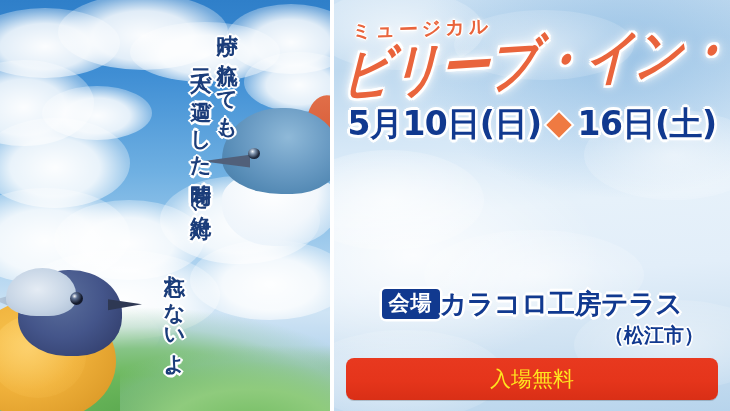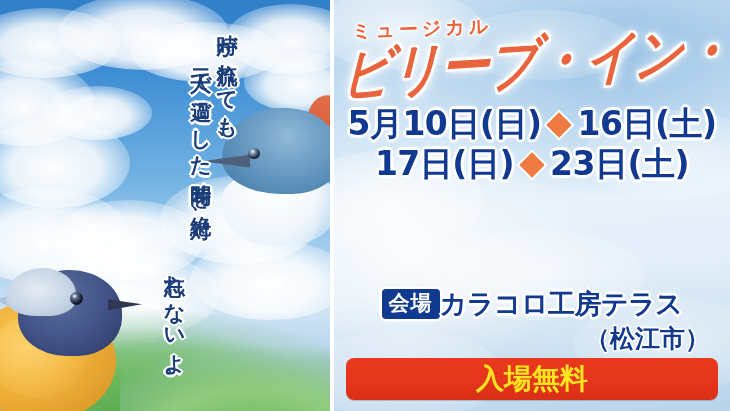--- a/index.html
+++ b/index.html
@@ -288,42 +288,42 @@
     font-weight:bold;
     color:#11398f;
     letter-spacing:-0.5px;
     white-space:nowrap;
     text-shadow:
       2px 0 0 #fff, -2px 0 0 #fff, 0 2px 0 #fff, 0 -2px 0 #fff,
       1.5px 1.5px 0 #fff, -1.5px 1.5px 0 #fff, 1.5px -1.5px 0 #fff, -1.5px -1.5px 0 #fff,
       2.6px 0 0 #fff, -2.6px 0 0 #fff, 0 2.6px 0 #fff, 0 -2.6px 0 #fff;
   }
   #venue-city {
-    position:absolute; right: 20px; top: 322px;
-    font-size: 25px;
+    position:absolute; right: 26px; top: 322px;
+    font-size: 20px;
     font-weight:bold;
     color:#11398f;
     white-space:nowrap;
     text-shadow:
       1.6px 0 0 #fff, -1.6px 0 0 #fff, 0 1.6px 0 #fff, 0 -1.6px 0 #fff,
       1.2px 1.2px 0 #fff, -1.2px 1.2px 0 #fff, 1.2px -1.2px 0 #fff, -1.2px -1.2px 0 #fff;
   }
 
   
   #free-banner {
     position:absolute; left:12px; top:358px;
     width:372px; height:42px;
     background: linear-gradient(180deg, #e8391f 0%, #e5351b 55%, #d92f16 100%);
     border-radius: 8px;
     display:flex; align-items:center; justify-content:center;
     box-shadow: 0 1px 0 rgba(0,0,0,0.18);
   }
   #free-main {
-    font-size: 28px;
-    font-weight: bold;
+    font-size: 21px;
+    font-weight: normal;
     color:#ffe51f;
     letter-spacing: 0px;
     line-height: 1;
   }
   #free-sub {
     font-size: 19px;
     font-weight: bold;
     color:#ffe51f;
     margin-left: 4px;
     line-height: 1;
@@ -394,23 +394,20 @@
     <div class="rcloud" style="left:-30px; top:330px; width:200px; height:90px; opacity:.5;"></div>
 
     <div id="kicker">ミュージカル</div>
 
     <div id="show-title">ビリーブ・イン・ミー</div>
 
     <div id="dates">
       <div class="dline">
         <span>5月10日(日)</span><span class="diamond"></span><span>16日(土)</span>
       </div>
-      <div class="dline">
-        <span>17日(日)</span><span class="diamond"></span><span>23日(土)</span>
-      </div>
     </div>
 
 
     <div id="venue-row">
       <span id="venue-badge">会場</span>
       <span id="venue-name">カラコロ工房テラス</span>
     </div>
     <div id="venue-city">（松江市）</div>
 
     <div id="free-banner">

